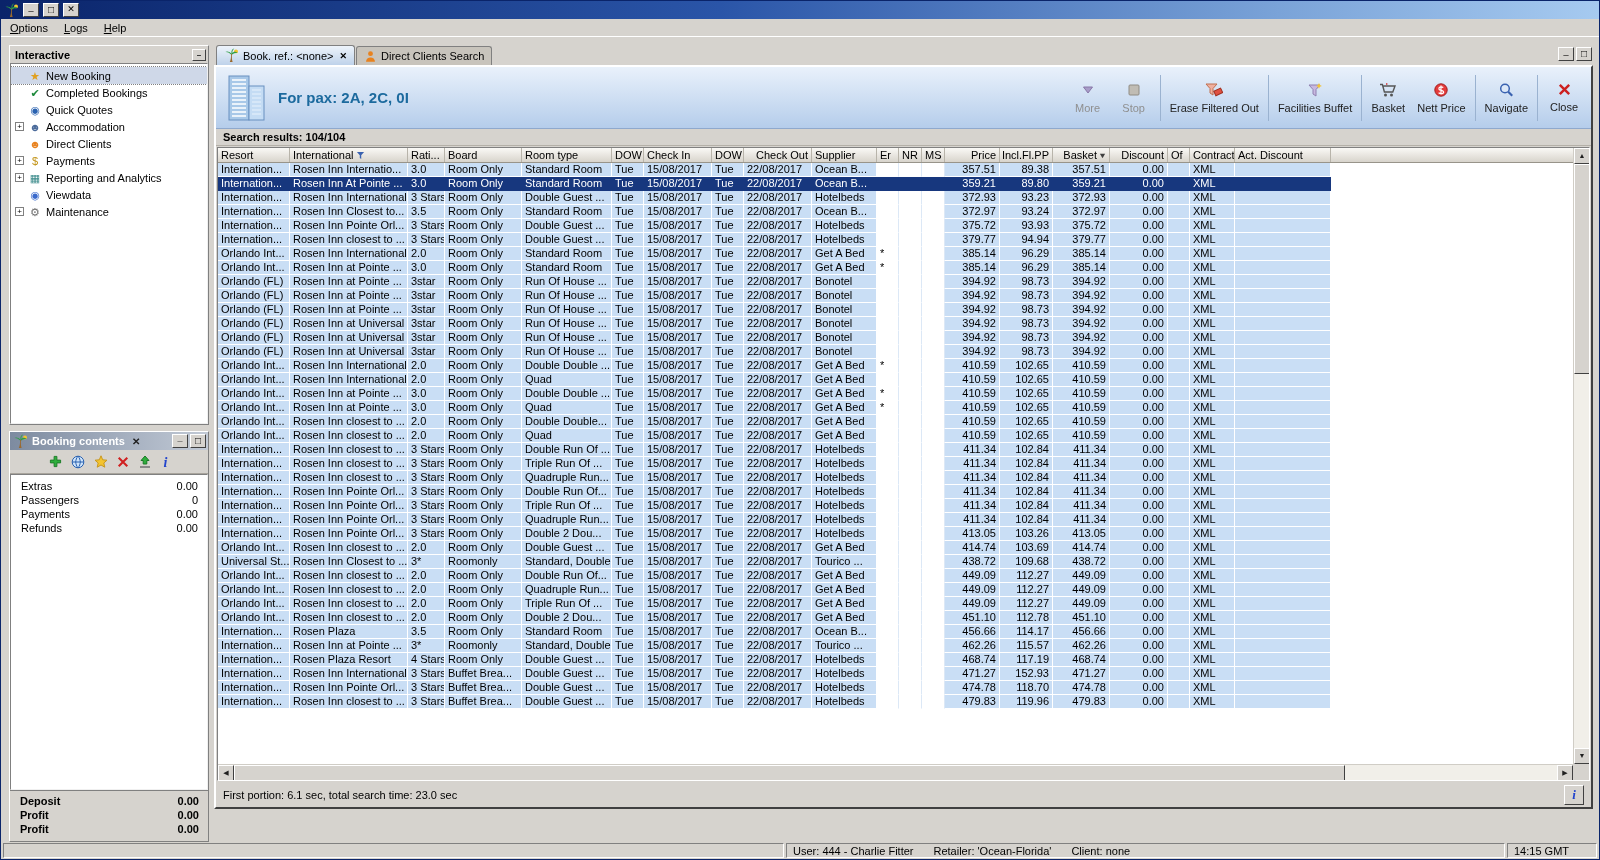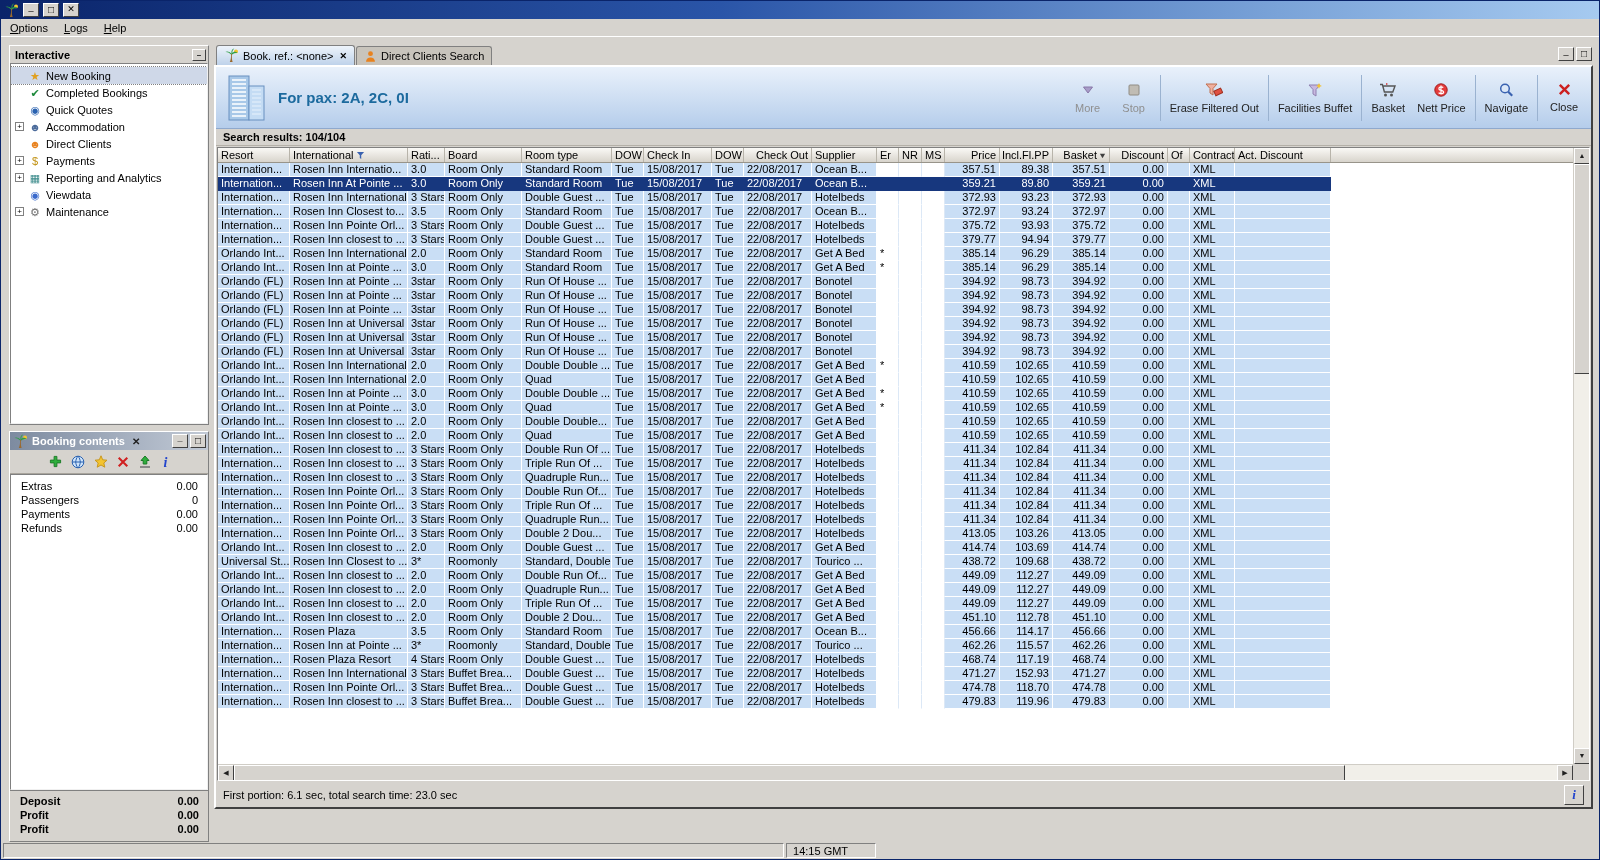--- a/index.html
+++ b/index.html
@@ -1353,17 +1353,22 @@
           <span class="spacer"></span>
           <span class="info-btn">i</span>
         </div>
 
       </div>
     </div>
   </div>
 
   <div class="statusbar">
     <div class="sb-panel sb-a"></div>
+    <div class="sb-panel sb-b">
+      <span>User: 444 - Charlie Fitter</span>
+      <span>Retailer: 'Ocean-Florida'</span>
+      <span>Client: none</span>
+    </div>
     <div class="sb-panel sb-time">
       <span>14:15 GMT</span>
     </div>
   </div>
 </div>
 
 </body></html>

